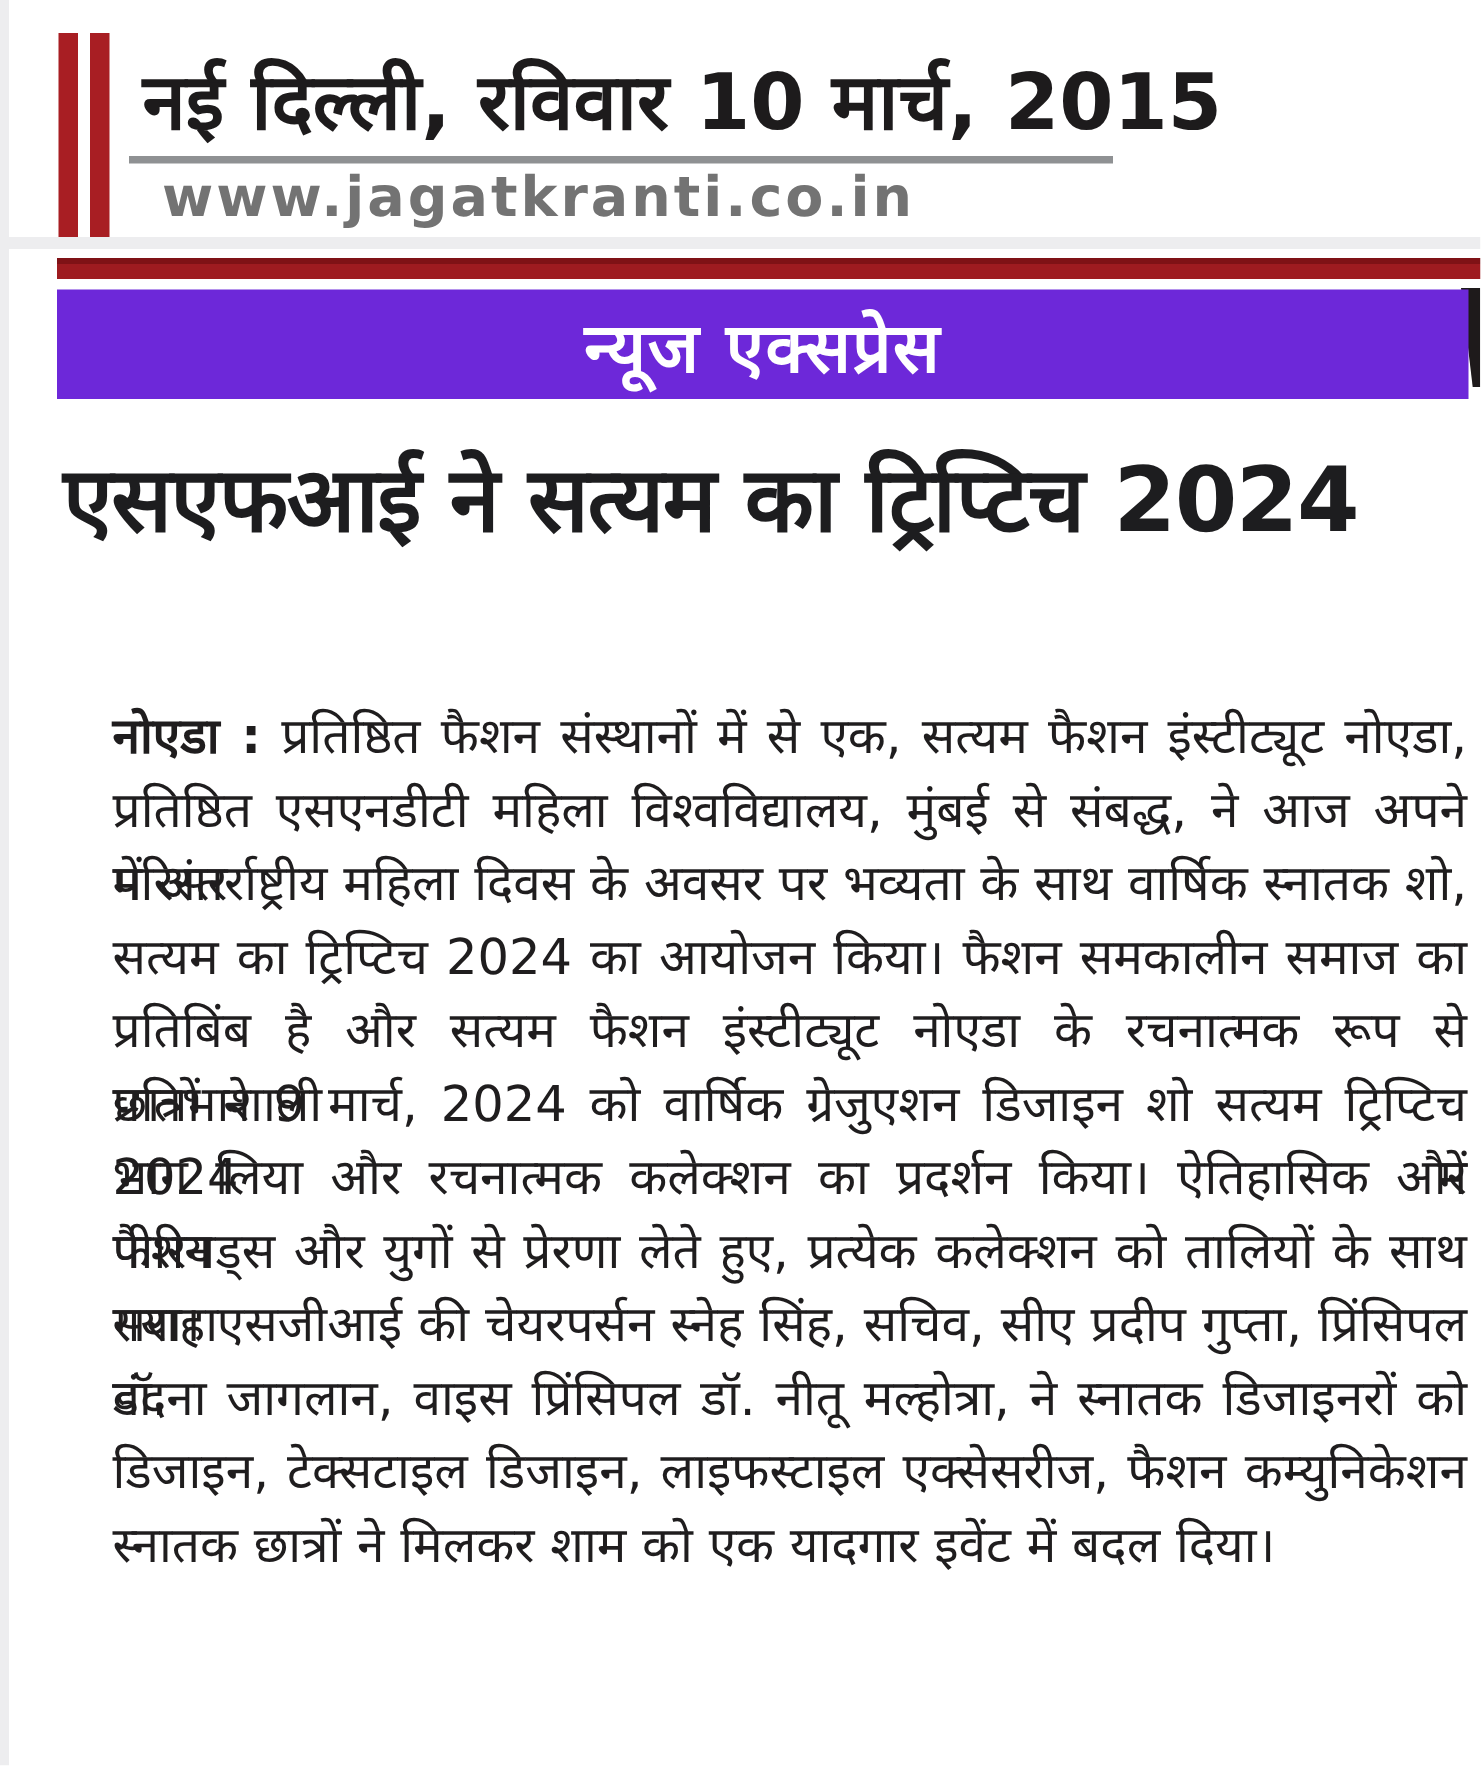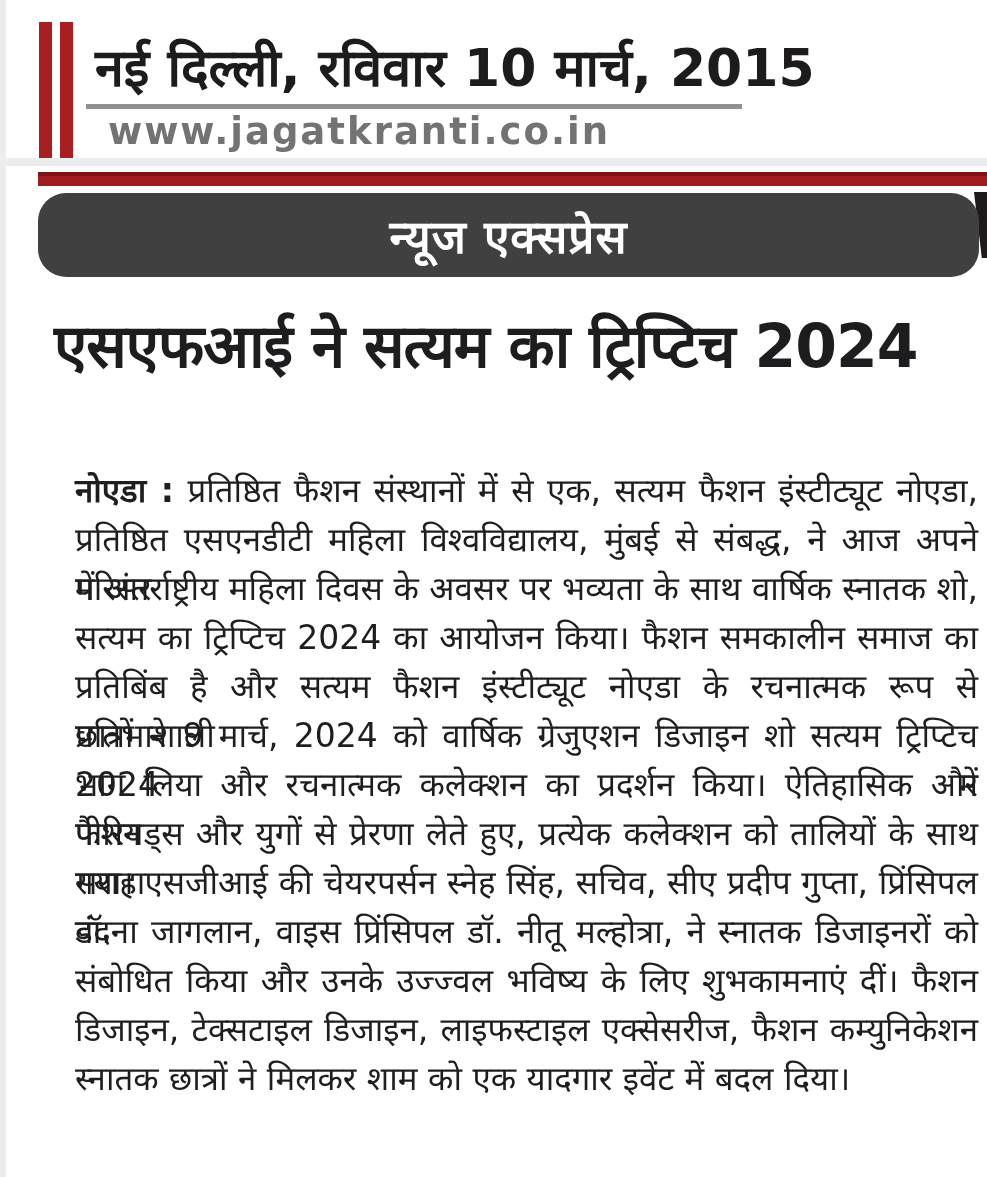--- a/index.html
+++ b/index.html
@@ -34,28 +34,28 @@
   }
 
   
   .black-wedge{
     position:absolute;right:0;top:192px;width:13px;height:66px;background:#1e1a1b;
     clip-path:polygon(0% 0%,100% 0%,100% 100%,60% 100%);
     z-index:0;
   }
   
   .banner{
-    position:absolute;left:38px;top:193px;width:941px;height:84px;background:#404040;
-    display:flex;align-items:center;justify-content:center;z-index:1;border-radius:28px;
+    position:absolute;left:38px;top:193px;width:941px;height:73px;background:#6d28d9;
+    display:flex;align-items:center;justify-content:center;z-index:1;
   }
   .banner-label{font-size:46px;font-weight:800;color:#ffffff;letter-spacing:1px;}
 
   
   .headline{
-    position:absolute;left:42px;top:286px;width:910px;margin:12px;
+    position:absolute;left:42px;top:286px;width:910px;margin:0;
     font-size:60px;line-height:97px;font-weight:600;color:#1d1d1f;letter-spacing:-1px;
   }
 
   
   .article-body{
     position:absolute;left:42px;top:466px;width:903px;
     font-size:33px;line-height:49px;color:#1f1d1e;margin-left:33px;
   }
   .body-line{
     text-align:justify;text-align-last:justify;
@@ -91,18 +91,17 @@
     <div class="body-line"><span class="dateline">नोएडा :</span> <span>प्रतिष्ठित फैशन संस्थानों में से एक, सत्यम फैशन इंस्टीट्यूट नोएडा,</span></div>
     <div class="body-line">प्रतिष्ठित एसएनडीटी महिला विश्वविद्यालय, मुंबई से संबद्ध, ने आज अपने परिसर</div>
     <div class="body-line">में अंतर्राष्ट्रीय महिला दिवस के अवसर पर भव्यता के साथ वार्षिक स्नातक शो,</div>
     <div class="body-line">सत्यम का ट्रिप्टिच 2024 का आयोजन किया। फैशन समकालीन समाज का</div>
     <div class="body-line">प्रतिबिंब है और सत्यम फैशन इंस्टीट्यूट नोएडा के रचनात्मक रूप से प्रतिभाशाली</div>
     <div class="body-line">छात्रों ने 9 मार्च, 2024 को वार्षिक ग्रेजुएशन डिजाइन शो सत्यम ट्रिप्टिच 2024 में</div>
     <div class="body-line">भाग लिया और रचनात्मक कलेक्शन का प्रदर्शन किया। ऐतिहासिक और फैशन</div>
     <div class="body-line">पीरियड्स और युगों से प्रेरणा लेते हुए, प्रत्येक कलेक्शन को तालियों के साथ सराहा</div>
     <div class="body-line">गया। एसजीआई की चेयरपर्सन स्नेह सिंह, सचिव, सीए प्रदीप गुप्ता, प्रिंसिपल डॉ.</div>
     <div class="body-line">वंदना जागलान, वाइस प्रिंसिपल डॉ. नीतू मल्होत्रा, ने स्नातक डिजाइनरों को</div>
-    <div class="body-line">संबोधित किया और उनके उज्ज्वल भविष्य के लिए शुभकामनाएं दीं। फैशन</div>
     <div class="body-line">डिजाइन, टेक्सटाइल डिजाइन, लाइफस्टाइल एक्सेसरीज, फैशन कम्युनिकेशन</div>
     <div class="body-line last">स्नातक छात्रों ने मिलकर शाम को एक यादगार इवेंट में बदल दिया।</div>
   </div>
 
 </div>
 
 </body></html>

